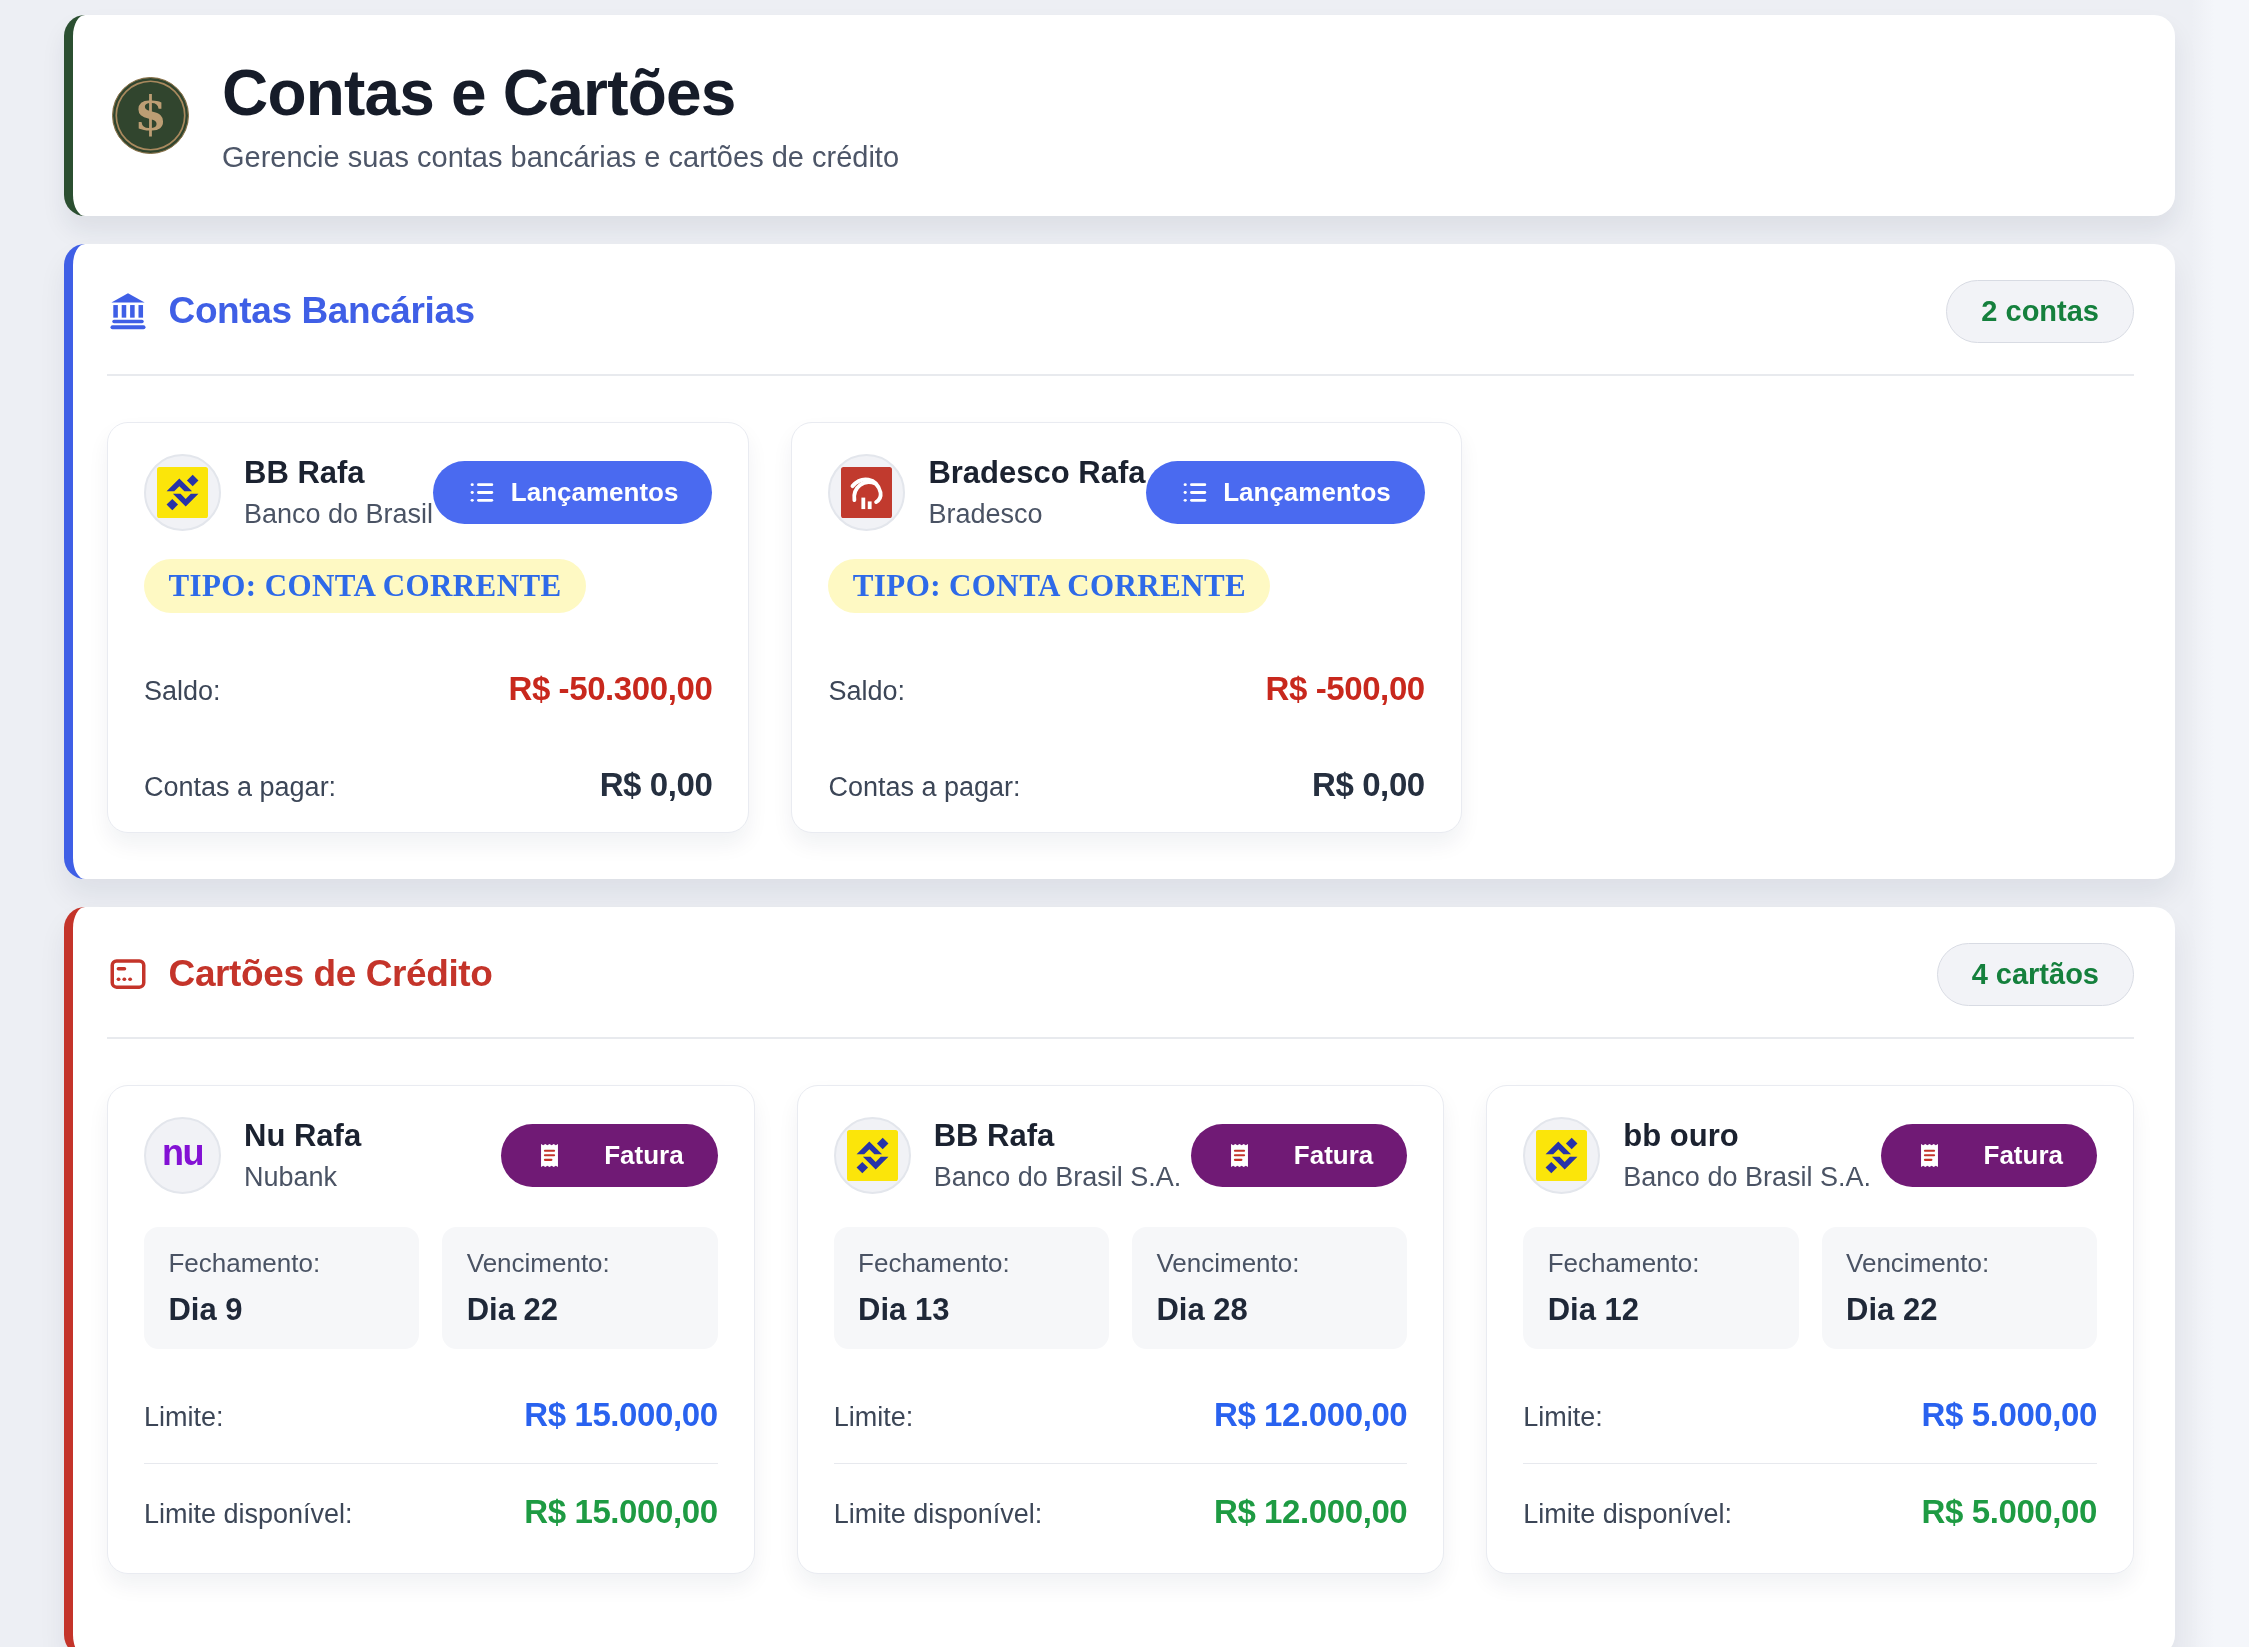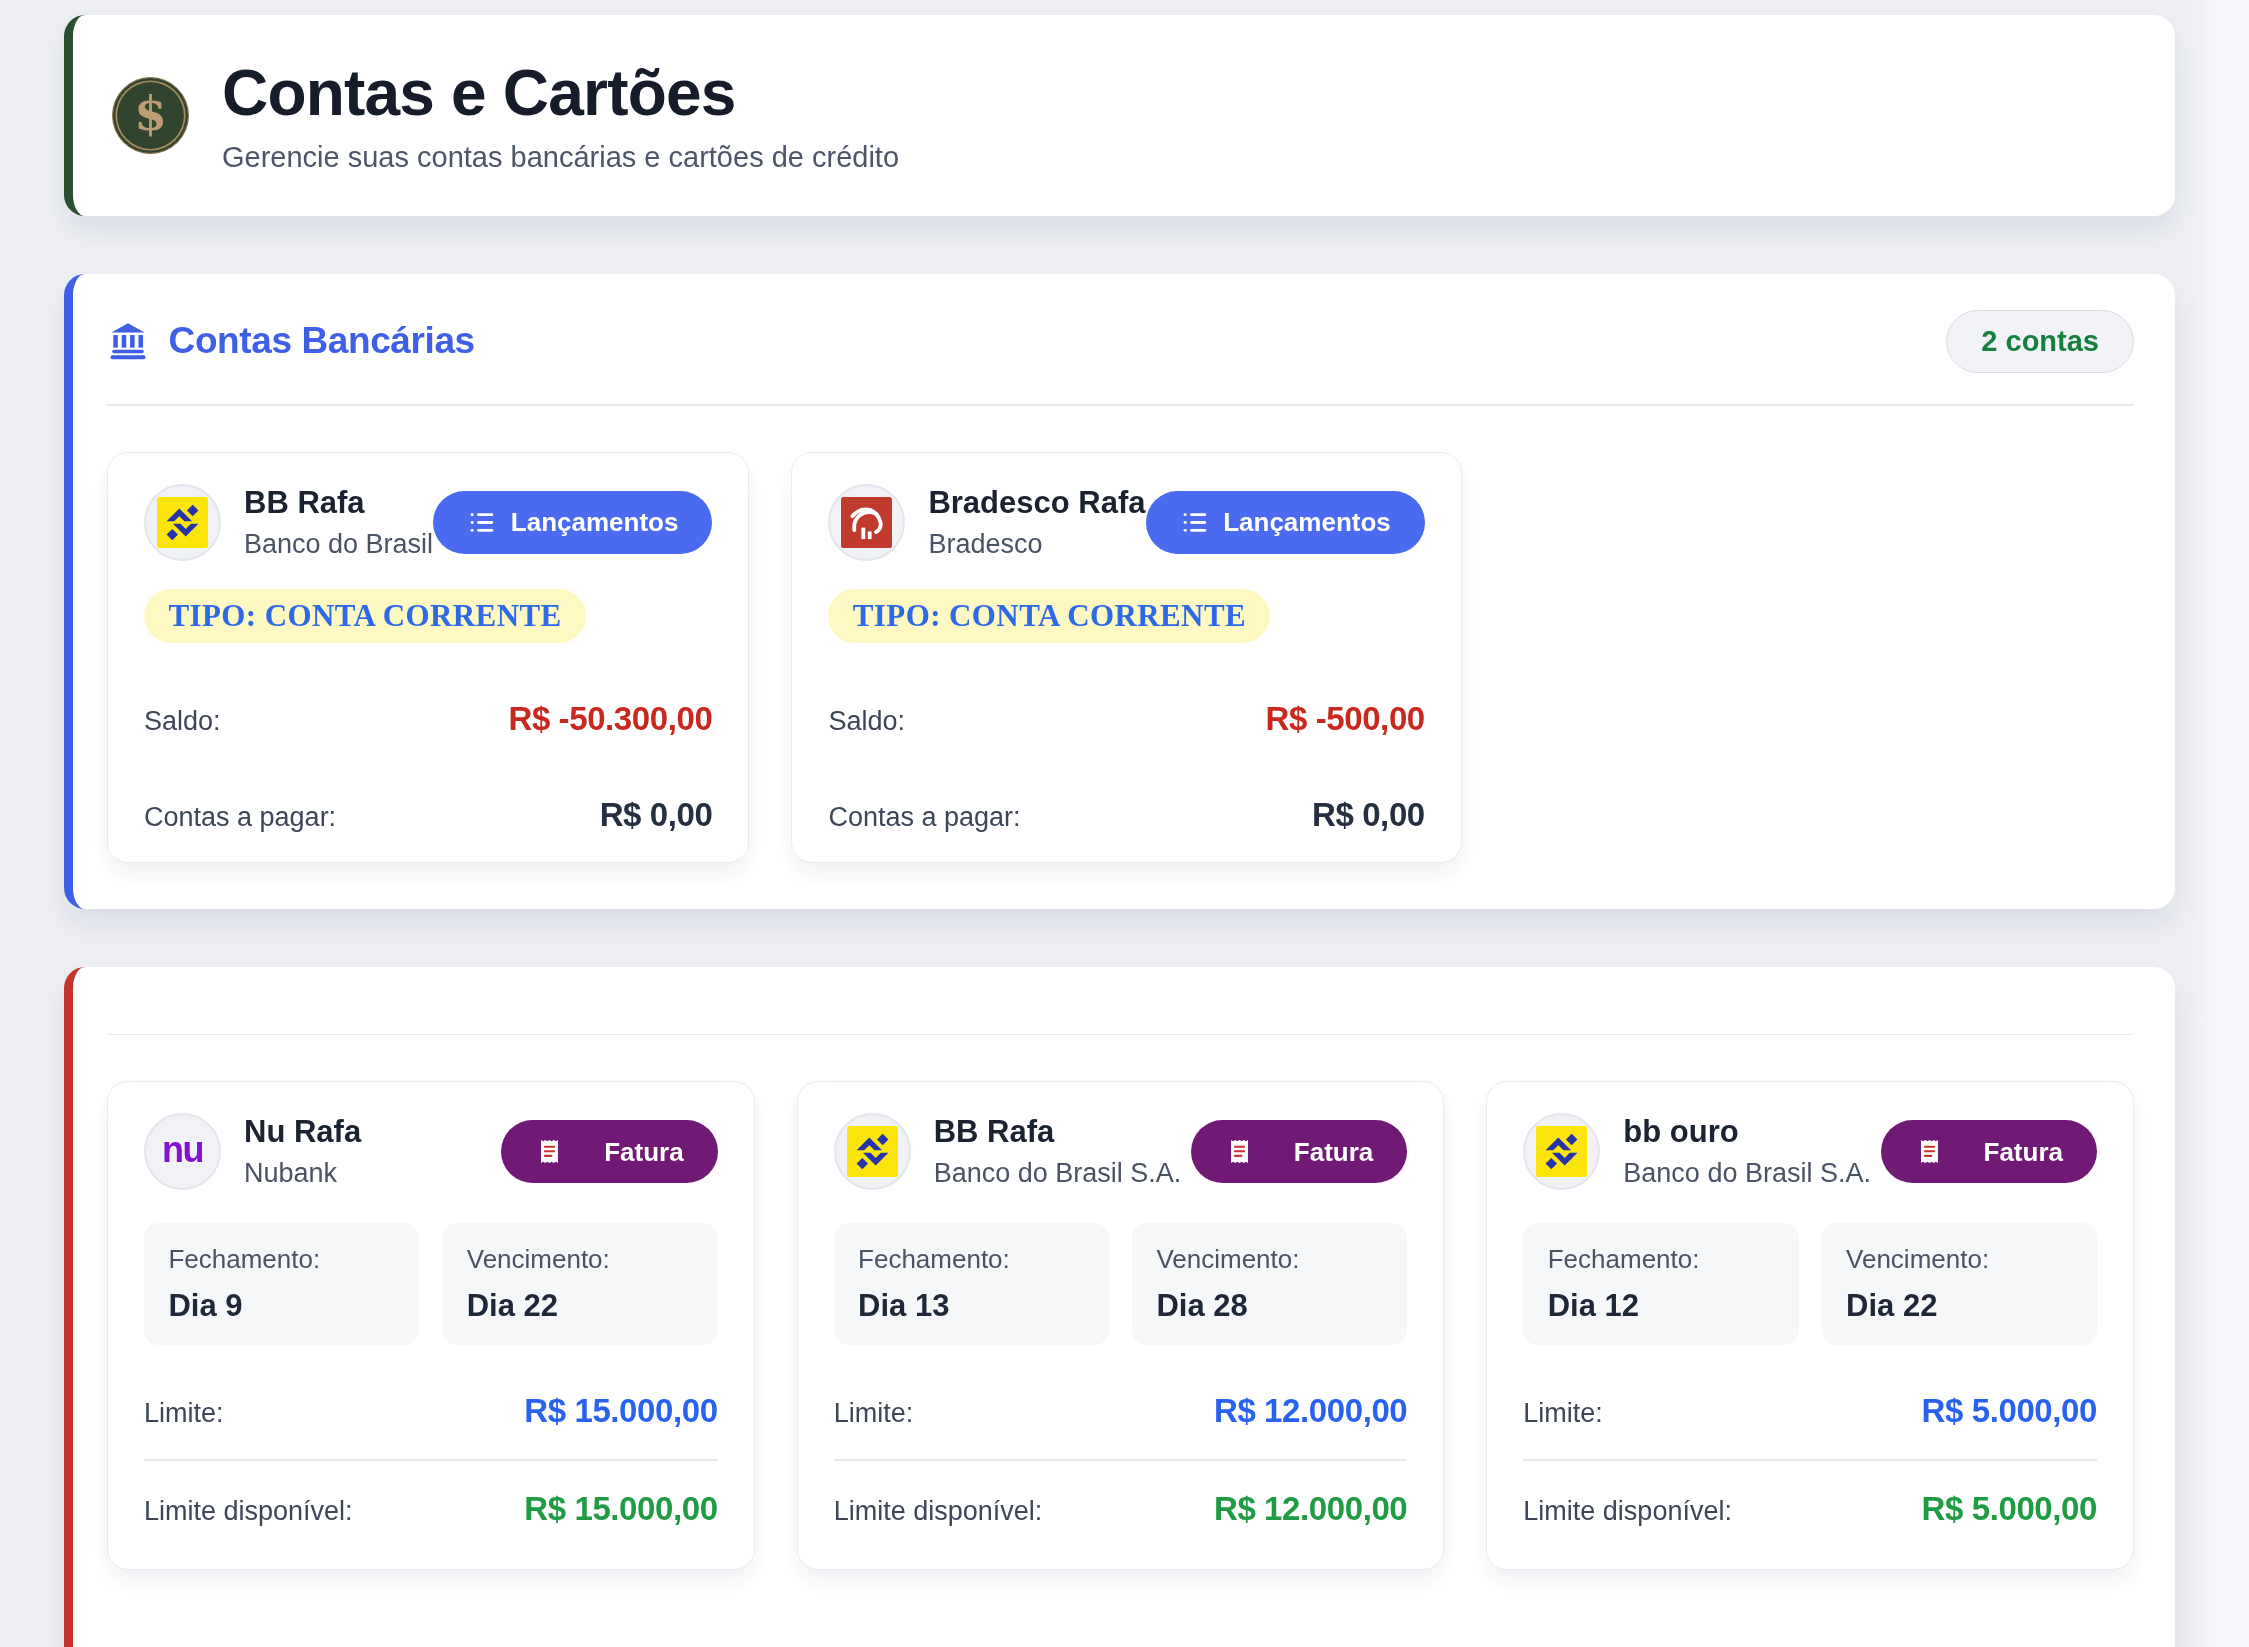--- a/index.html
+++ b/index.html
@@ -35,21 +35,21 @@
     font-family: "DejaVu Serif", "Liberation Serif", serif;
     font-size: 47px; font-weight: 700; color: #bd9e74; line-height: 1;
     transform: translateY(-1.6px);
   }
   .header-text { display: flex; flex-direction: column; gap: 11.4px; }
   .page-title { font-size: 64px; font-weight: 800; letter-spacing: -0.8px; color: #161c29; }
   .page-subtitle { font-size: 29px; color: #4d5668; }
 
   
   .section {
-    margin-top: 58px; background: #ffffff; border-radius: 21px;
+    margin-top: 28px; background: #ffffff; border-radius: 21px;
     padding: 36px 41px 0 34px; overflow: hidden;
     box-shadow: 0 16.3px 28px rgba(20,30,60,.07);
   }
   .section.accounts { height: 635px; border-left: 9.8px solid #3f5fe6; }
   .section.credit   { height: 749px; border-left: 9.8px solid #c4342a; }
 
   .section-head { display: flex; align-items: center; justify-content: space-between; }
   .section-head .left { display: flex; align-items: center; gap: 19.6px; }
   .section-title { font-size: 37px; font-weight: 800; letter-spacing: -0.4px; }
   .accounts .section-title, .accounts .head-icon { color: #3f5fe6; }
@@ -243,20 +243,33 @@
         <div class="kv-row">
           <span class="kv-label">Contas a pagar:</span>
           <span class="kv-value dark">R$ 0,00</span>
         </div>
       </article>
 
     </div>
   </section>
 
   <section class="section credit">
+    <div class="section-head">
+      <div class="left">
+        <svg class="head-icon" viewBox="0 0 24 24" fill="none" stroke="currentColor" stroke-width="2" stroke-linecap="round">
+          <rect x="3" y="4.5" width="18" height="15" rx="2.5"></rect>
+          <line x1="6.5" y1="9" x2="10" y2="9"></line>
+          <line x1="6.5" y1="15" x2="6.7" y2="15"></line>
+          <line x1="9.8" y1="15" x2="10" y2="15"></line>
+          <line x1="13.1" y1="15" x2="13.3" y2="15"></line>
+        </svg>
+        <h2 class="section-title">Cartões de Crédito</h2>
+      </div>
+      <div class="count-badge">4 cartãos</div>
+    </div>
     <div class="section-divider"></div>
 
     <div class="cards-grid">
 
       <article class="item-card creditcard">
         <div class="card-head">
           <div class="avatar">
             <span class="nu-logo">nu</span>
           </div>
           <div class="who">

